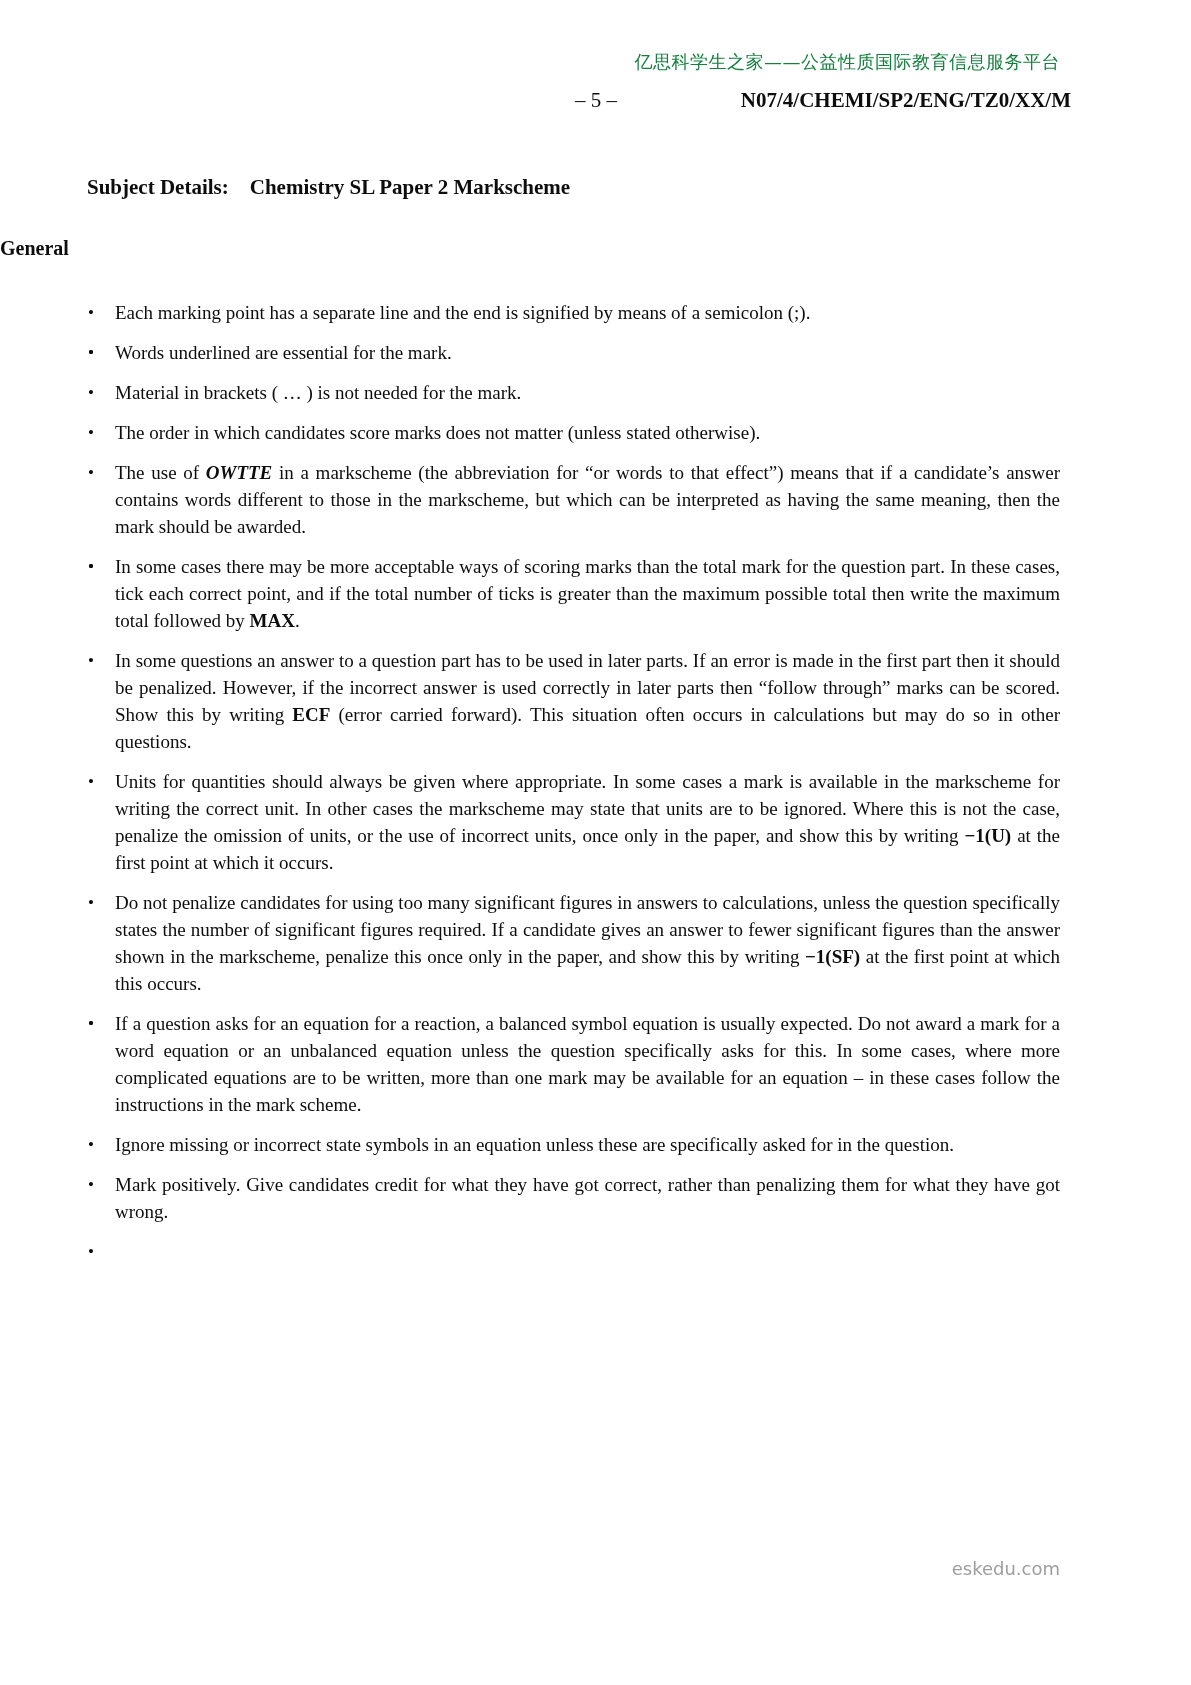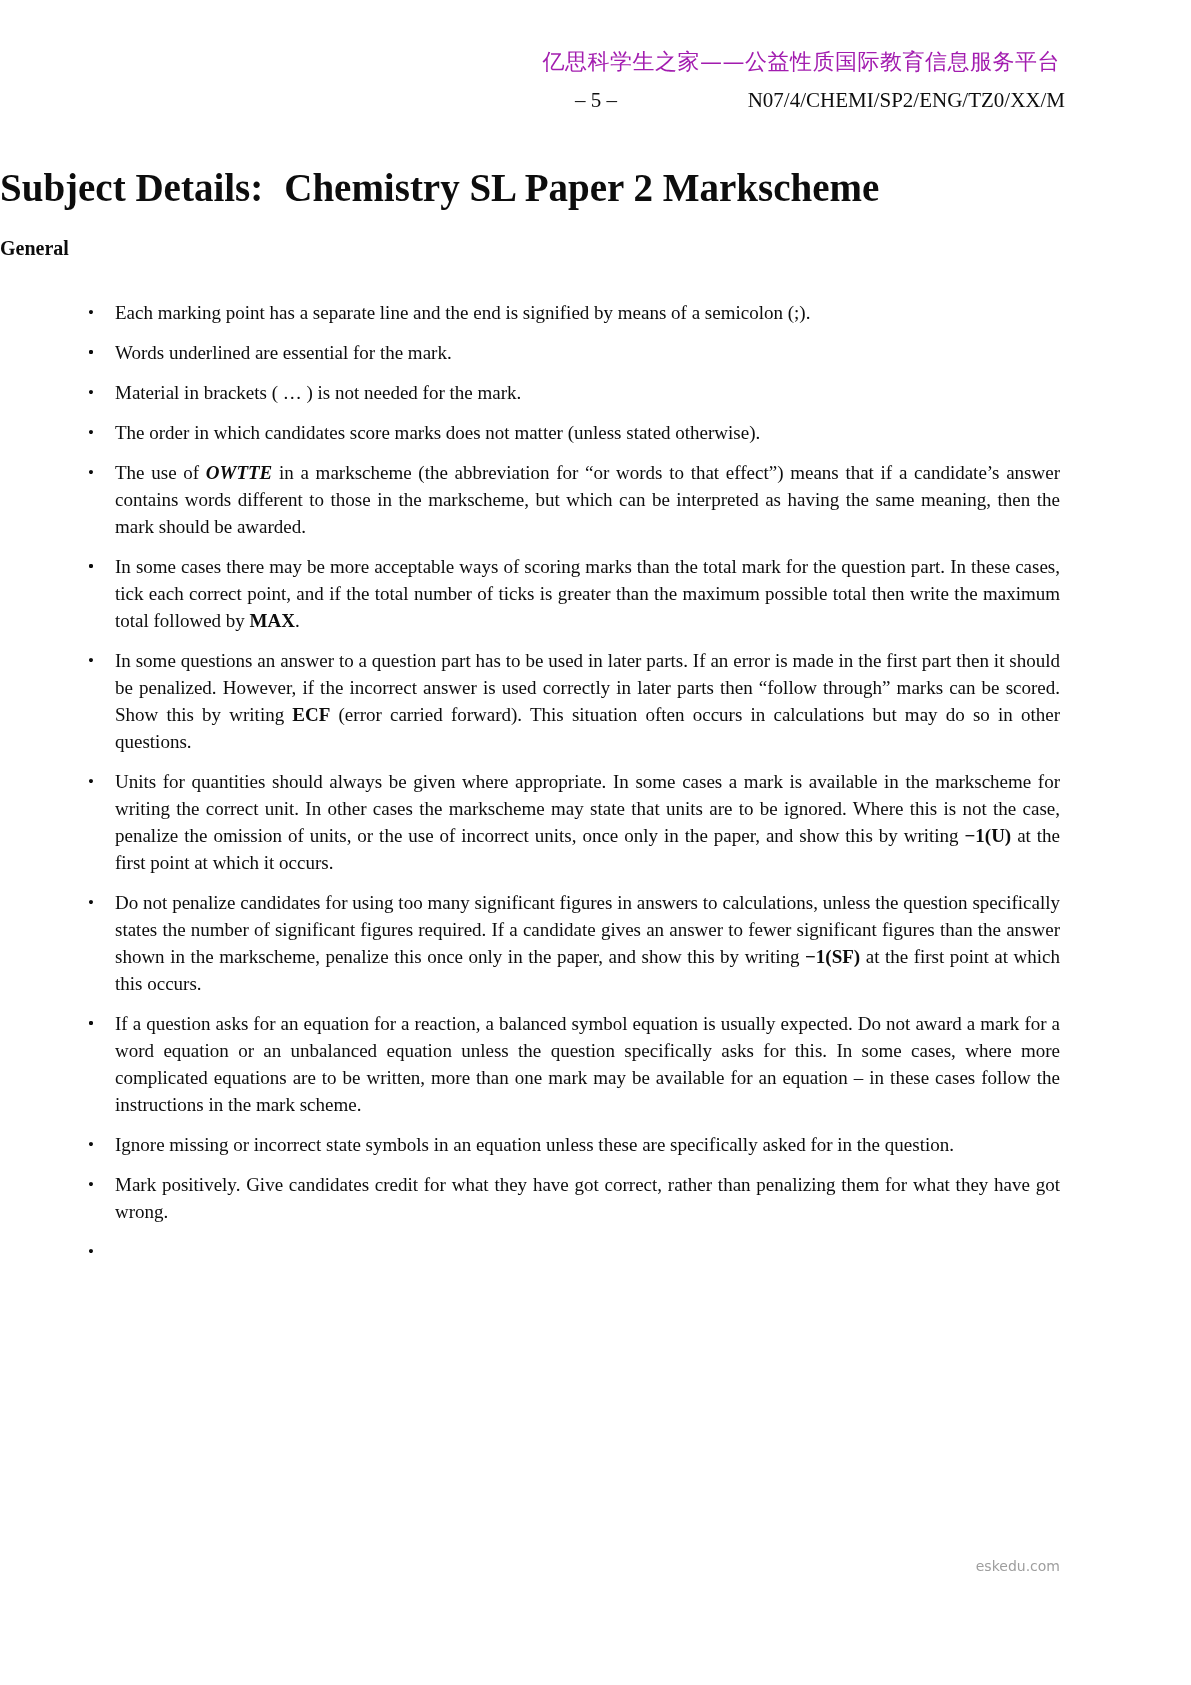--- a/index.html
+++ b/index.html
@@ -12,49 +12,51 @@
     background: #ffffff;
     font-family: "Liberation Serif", "DejaVu Serif", serif;
     color: #0d0d0d;
     overflow: hidden;
   }
   .banner {
     padding-top: 50px;
     padding-right: 131px;
     text-align: right;
     font-family: "DejaVu Sans", sans-serif;
-    font-size: 22px;
+    font-size: 18px;
     line-height: 24px;
-    color: #a21caf;
+    color: #15803d;
     letter-spacing: 0.5px;
   }
   .headline {
     position: relative;
     margin-top: 13px;
     height: 26px;
     padding-left: 87px;
     padding-right: 131px;
     font-size: 21px;
     line-height: 26px;
   }
   .pagenum {
     position: absolute;
     left: 596px;
     transform: translateX(-50%);
     white-space: nowrap;
   }
   .code {
     position: absolute;
-    right: 126px;
+    right: 120px;
     white-space: nowrap;
+    font-weight: bold;
   }
   h1.title {
     margin-top: 57px;
+    padding-left: 87px;
     padding-right: 131px;
-    font-size: 39px;
+    font-size: 21px;
     line-height: 35px;
     font-weight: bold;
   }
   h1.title .title-main { margin-left: 21px; }
   h2.general {
     margin-top: 31px;
     font-size: 20px;
     line-height: 24px;
     font-weight: bold;
   }
@@ -78,21 +80,21 @@
     top: 0;
     font-size: 17px;
   }
   .b  { font-weight: bold; }
   .bi { font-weight: bold; font-style: italic; margin-top: 48px; }
   .wm-bottom {
     position: absolute;
     top: 1558px;
     right: 131px;
     font-family: "DejaVu Sans", sans-serif;
-    font-size: 14px;
+    font-size: 18px;
     color: #9e9e9e;
   }
 </style>
 </head>
 <body>
 
 <div class="page">
 
   <div class="banner">亿思科学生之家——公益性质国际教育信息服务平台</div>
 

